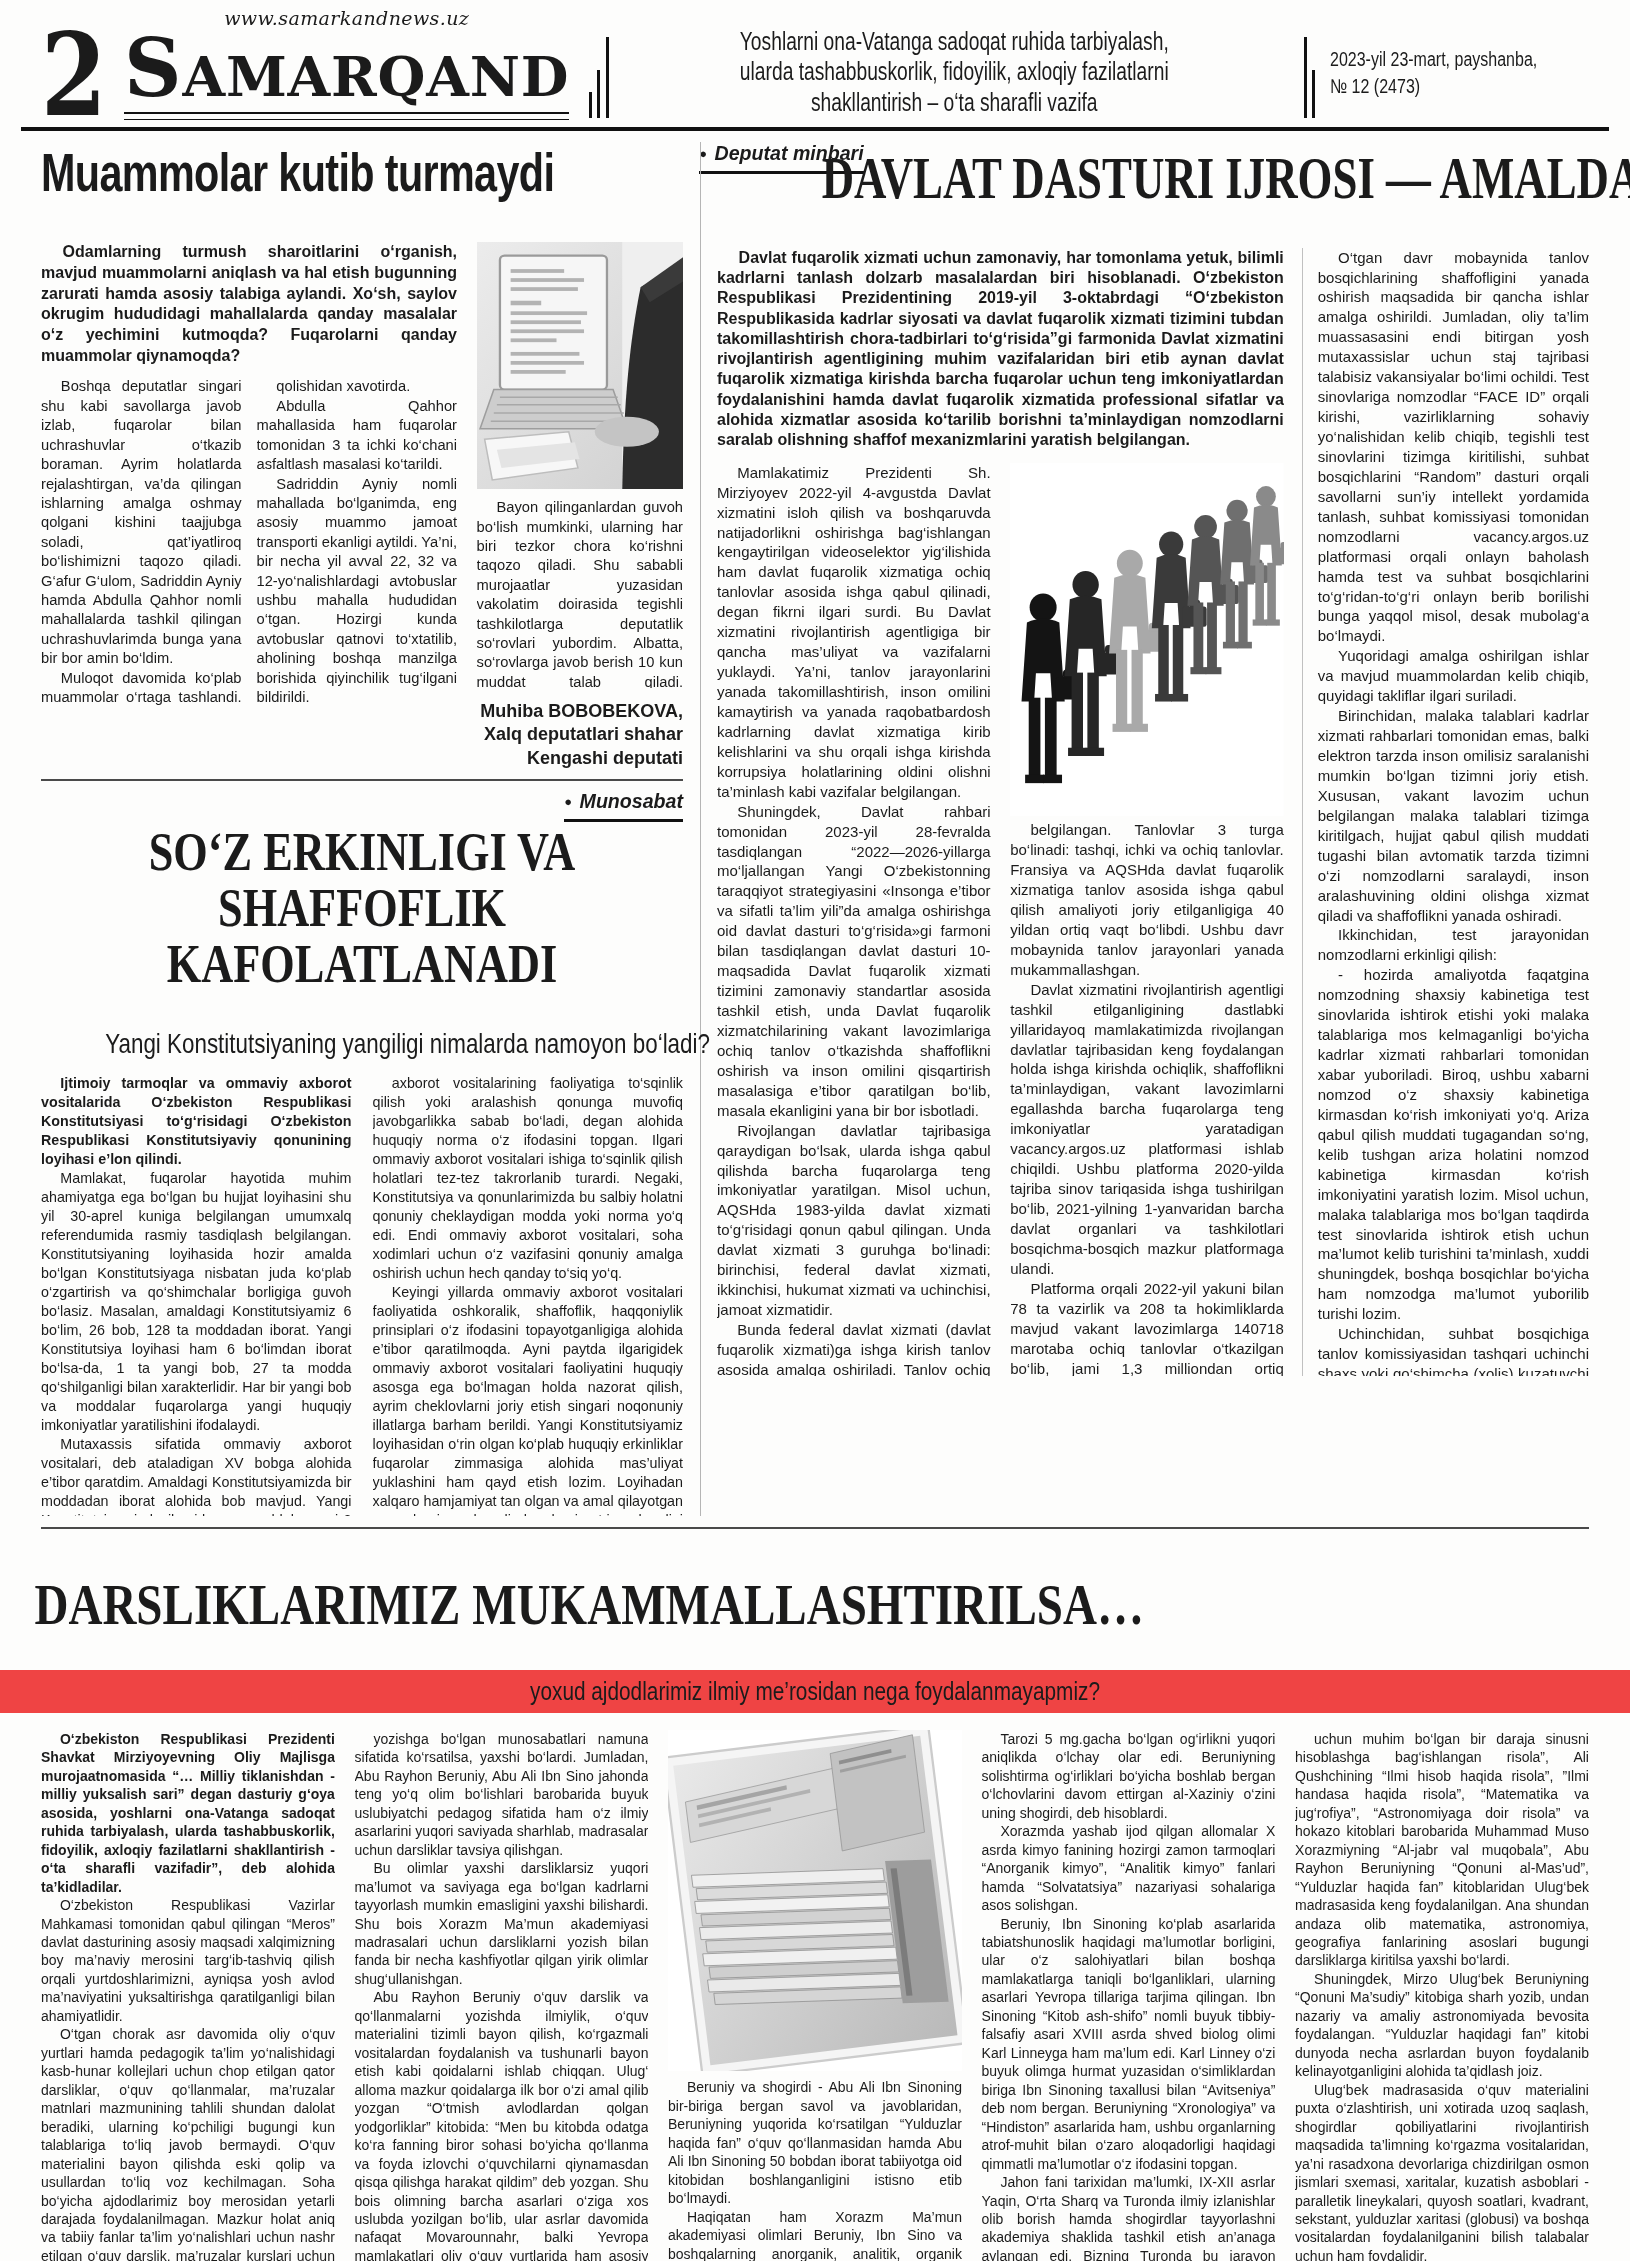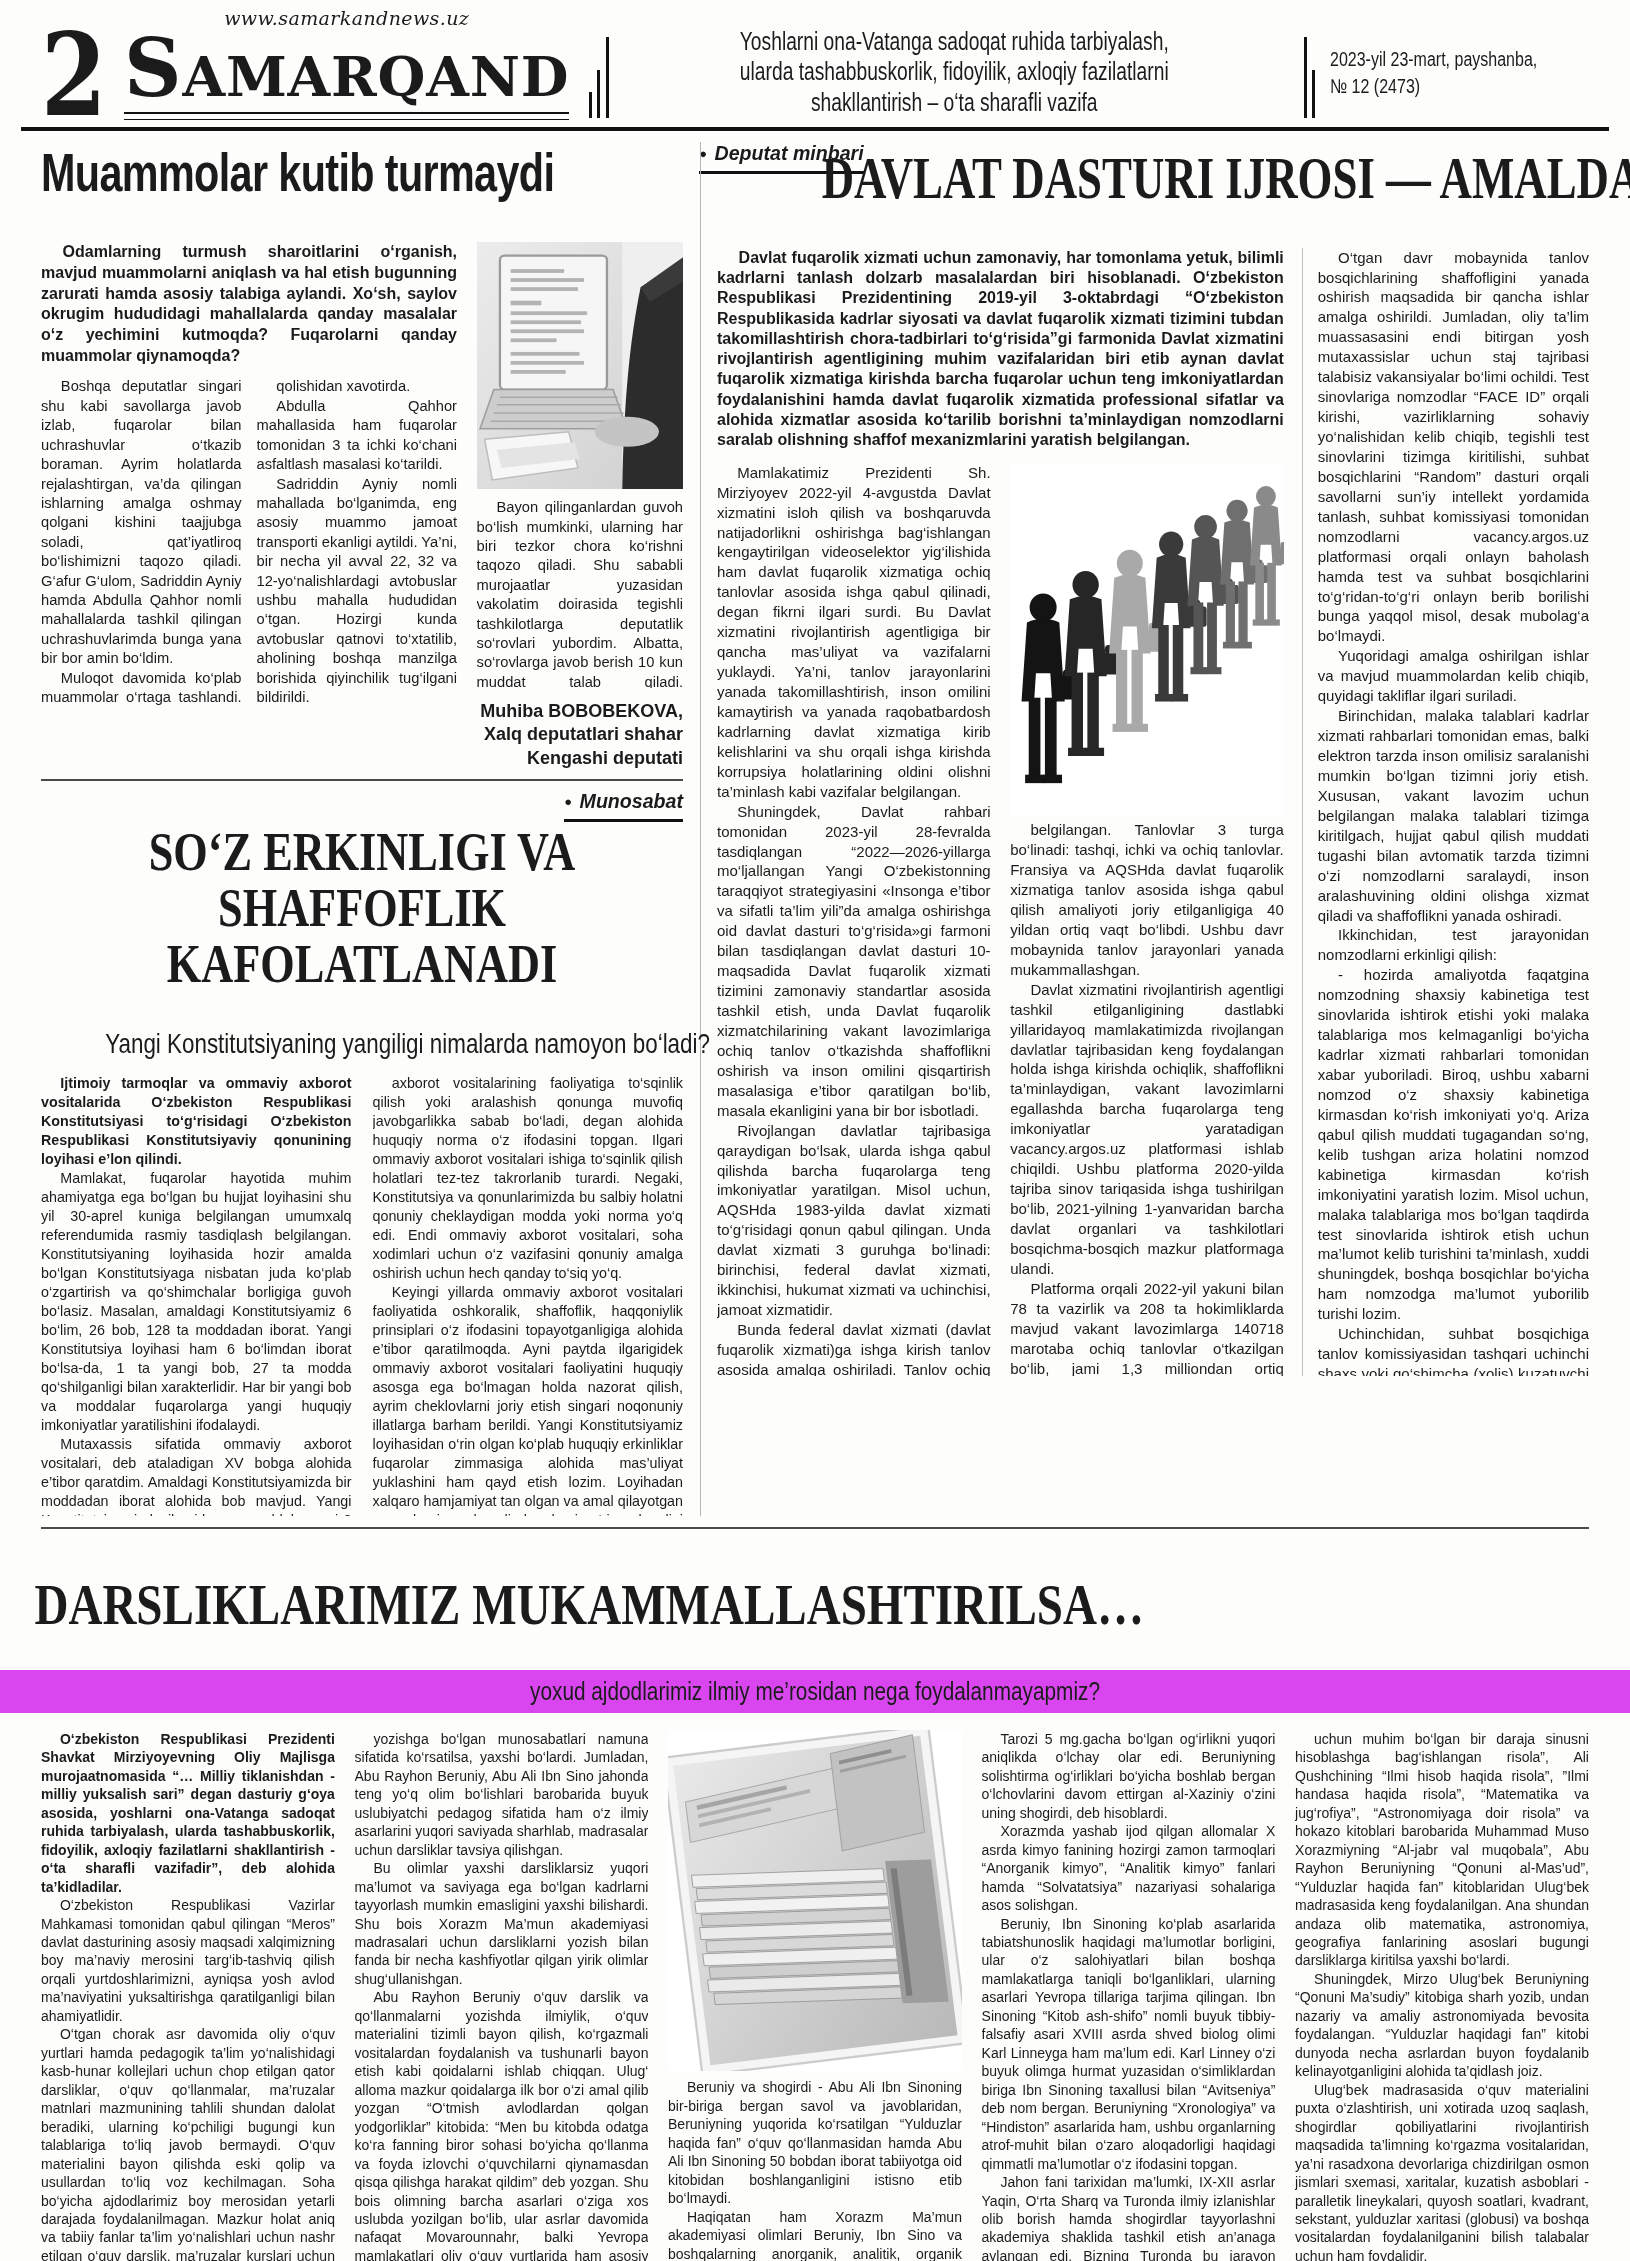--- a/index.html
+++ b/index.html
@@ -73,21 +73,21 @@
   .a2-leftmid { width:65%; flex:none; display:flex; flex-direction:column; }
   .a2-lead { font-size:16px; line-height:1.27; }
   .a2-cols { gap:19.6px; flex:1; overflow:hidden; margin-top:12px; }
   .a2 .col p, .a2-col3 p { font-size:15px; line-height:1.33; }
   .a2-col3 { flex:1; min-width:0; overflow:hidden; border-left:0.8px solid #c0c0c0; padding-left:15px; }
   .photo2 { width:100%; height:353px; display:block; margin-bottom:4.5px; }
 
   
   .a4-title { font-family:"Liberation Serif",serif; font-weight:bold; font-size:56px; line-height:1;
               transform:scaleX(.84); transform-origin:left top; white-space:nowrap; padding:10.6px 0 0 41px; }
-  .a4-band { background:#d946ef; margin-top:12px; padding:6px 4px; text-align:center; }
+  .a4-band { background:#ef4444; margin-top:12px; padding:6px 4px; text-align:center; }
   .a4-band div { font-size:26px; transform:scaleX(.8); transform-origin:center; white-space:nowrap; }
   .a4-cols { gap:19.6px; padding:16.6px 41px 0; height:657px; }
   .a4 .lead { font-size:15px; line-height:1.3; }
   .a4 .col p { font-size:14px; line-height:1.32; }
   .photo4 { width:100%; height:341px; display:block; margin-bottom:7.5px; }
 </style>
 </head>
 <body>
 
 <div class="page">

